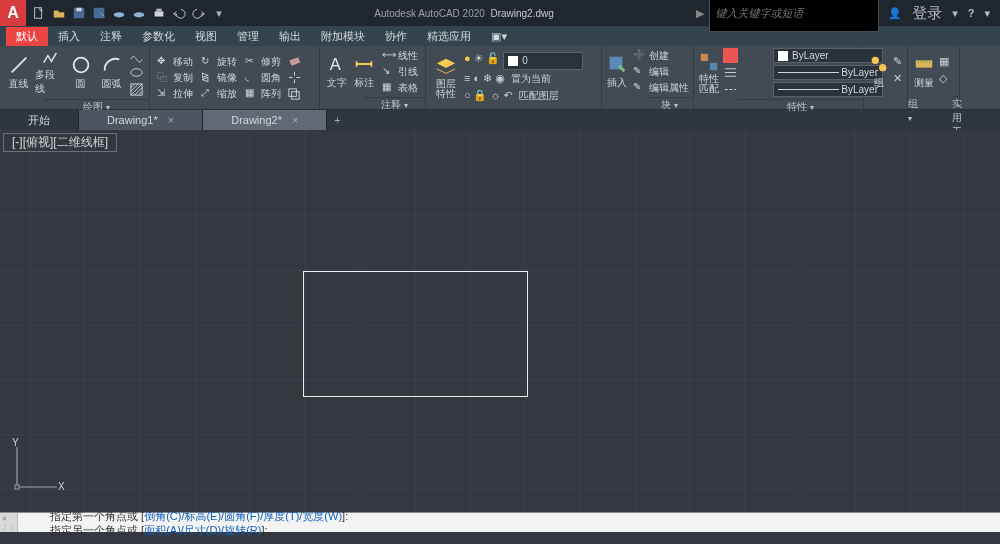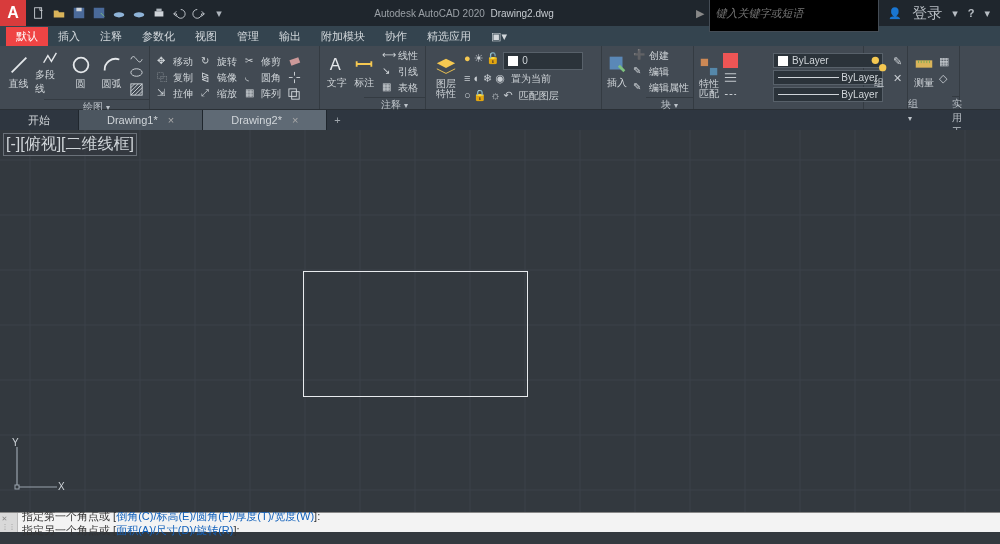--- a/index.html
+++ b/index.html
@@ -44,27 +44,27 @@
 .doctabs { height: 20px; background: #2e3640; display: flex; align-items: stretch; }
 .dtab { padding: 0 28px; display: flex; align-items: center; font-size: 11px; color: #d0d5d9; border-right: 1px solid #1f262d; cursor: pointer; position: relative; }
 .dtab.light { background: #4c5660; }
 .dtab.active { background: #5f6a75; }
 .dtab .x { margin-left: 10px; color: #aaa; font-size: 11px; }
 .plus { width: 20px; display: flex; align-items: center; justify-content: center; color: #9ea5ac; cursor: pointer; }
 
 
 .canvas { position: relative; height: 382px; background: #33393f; }
 .grid-major line { stroke: #3c434b; stroke-width: 1; }
-.viewport-label { position: absolute; top: 3px; left: 3px; color: #d0d5d9; background: rgba(51,57,63,.6); border: 1px solid #6a7179; padding: 0 2px; font-size: 16px; }
+.viewport-label { position: absolute; top: 3px; left: 3px; color: #d0d5d9; background: rgba(51,57,63,.6); border: 1px solid #6a7179; padding: 0 8px; font-size: 12px; }
 .rect { position: absolute; left: 303px; top: 141px; width: 225px; height: 126px; border: 1px solid #e8ebee; }
 .ucs { position: absolute; left: 12px; bottom: 18px; }
 .ucs svg { overflow: visible; }
 
 
-.cmdarea { height: 20px; background: #f3f3f3; color: #333; font-size: 11px; font-family: "SimSun", monospace; border-top: 1px solid #888; display: flex; }
+.cmdarea { height: 20px; background: #f3f3f3; color: #333; font-size: 11px; font-family: "SimSun", monospace; border-top: 1px solid #888; display: flex; gap: 28px; }
 .cmd-left { width: 18px; background: #d9d9d9; border-right: 1px solid #bbb; display: flex; flex-direction: column; justify-content: center; align-items: center; color: #888; font-size: 7px; }
 .cmd-lines { flex: 1; padding: 1px 4px; display: flex; flex-direction: column; justify-content: center; gap: 0; }
 .cmd-lines .ln { height: 14px; line-height: 14px; }
 .cmd-lines .kw { color: #1060bb; }
 </style>
 </head>
 <body>
 
 <div class="titlebar">
   <div class="app-logo">A</div>
@@ -377,20 +377,21 @@
       </div>
       <div class="smallrow" style="gap:2px;padding-left:32px;">
         <div class="prop-select">
             <span style="width:10px;height:10px;background:#fff;margin-right:4px;"></span>
             <span>ByLayer</span>
           </div>
         <div class="prop-select"><span style="flex:1;border-top:1px solid #cfd4d9;"></span>&nbsp;<span>ByLayer</span></div>
         <div class="prop-select"><span style="flex:1;border-top:1px solid #cfd4d9;"></span>&nbsp;<span>ByLayer</span></div>
       </div>
     </div>
+    <div class="panel-title"><span>特性</span> <span class="exp">▾</span></div>
   </div>
 
   <div class="panel" style="width:44px;">
     <div class="panel-body">
       <div class="bigbtn">
           <svg class="ic" viewBox="0 0 24 24">
             <circle cx="8" cy="8" r="4" fill="#f5c851"></circle>
             <circle cx="16" cy="16" r="4" fill="#f5c851"></circle>
           </svg>
           <span class="lbl">组</span>

